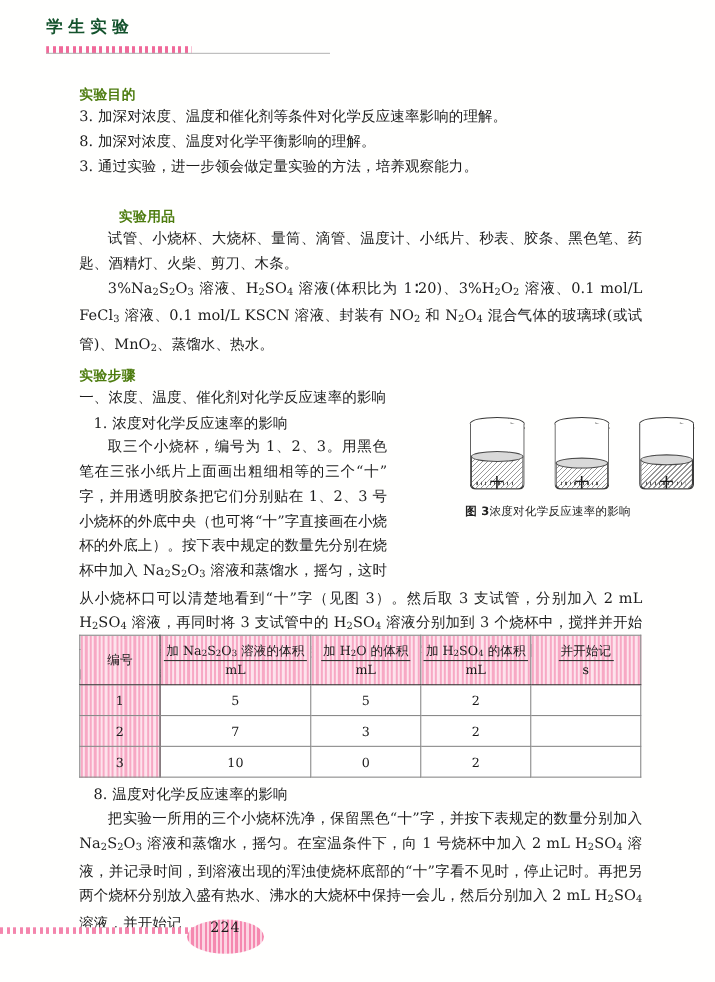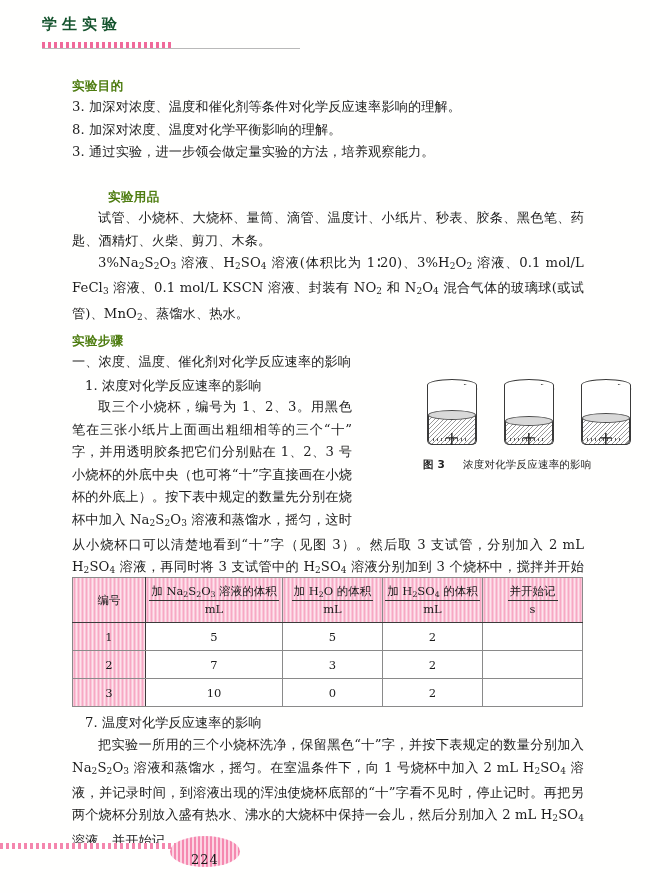--- a/index.html
+++ b/index.html
@@ -222,21 +222,21 @@
   }
 
   .fig-caption {
     margin-top: 8px;
     font-family: "DejaVu Sans", "Liberation Sans", sans-serif;
     font-size: 10.5px;
     color: #222;
     letter-spacing: 0.2px;
     white-space: nowrap;
   }
-  .fig-caption .fignum { font-weight: bold; margin-right: 18px; }
+  .fig-caption .fignum { font-weight: bold; margin-right: 0; }
 
   
   .exp-table {
     position: absolute;
     left: 72px;
     top: 577px;
     width: 505px;
     border-collapse: collapse;
     border: 1.6px solid #3b3b3b;
     table-layout: fixed;
@@ -309,21 +309,21 @@
     left: 170px;
     top: 0px;
     width: 70px;
     height: 31px;
     border-radius: 50%;
     background-image: repeating-linear-gradient(
       to right,
       #f589b0 0px, #f589b0 2px,
       #fcd4e2 2px, #fcd4e2 4px);
     display: flex;
-    align-items: flex-end;
+    align-items: flex-start;
     justify-content: center;
   }
   .footer .page-num {
     font-family: "DejaVu Serif", "Liberation Serif", serif;
     font-size: 13px;
     color: #1a1a1a;
     letter-spacing: 1px;
   }
 </style>
 </head>
@@ -448,21 +448,21 @@
       <tr>
         <td class="c-id">3</td>
         <td>10</td>
         <td>0</td>
         <td>2</td>
         <td></td>
       </tr>
     </tbody>
   </table>
 
-  <div class="blk para" id="blk-step-2" style="text-indent:13px">7. 温度对化学反应速率的影响</div>
+  <div class="blk para" id="blk-step-2" style="text-indent:13px">8. 温度对化学反应速率的影响</div>
   <div class="blk para indent" id="blk-para-2">把实验一所用的三个小烧杯洗净，保留黑色“十”字，并按下表规定的数量分别加入 Na<sub>2</sub>S<sub>2</sub>O<sub>3</sub> 溶液和蒸馏水，摇匀。在室温条件下，向 1 号烧杯中加入 2 mL H<sub>2</sub>SO<sub>4</sub> 溶液，并记录时间，到溶液出现的浑浊使烧杯底部的“十”字看不见时，停止记时。再把另两个烧杯分别放入盛有热水、沸水的大烧杯中保持一会儿，然后分别加入 2 mL H<sub>2</sub>SO<sub>4</sub> 溶液，并开始记</div>
 
   <div class="footer">
     <div class="dashrule"></div>
     <div class="page-badge">
       <span class="page-num">224</span>
     </div>
   </div>
 
 </div>

